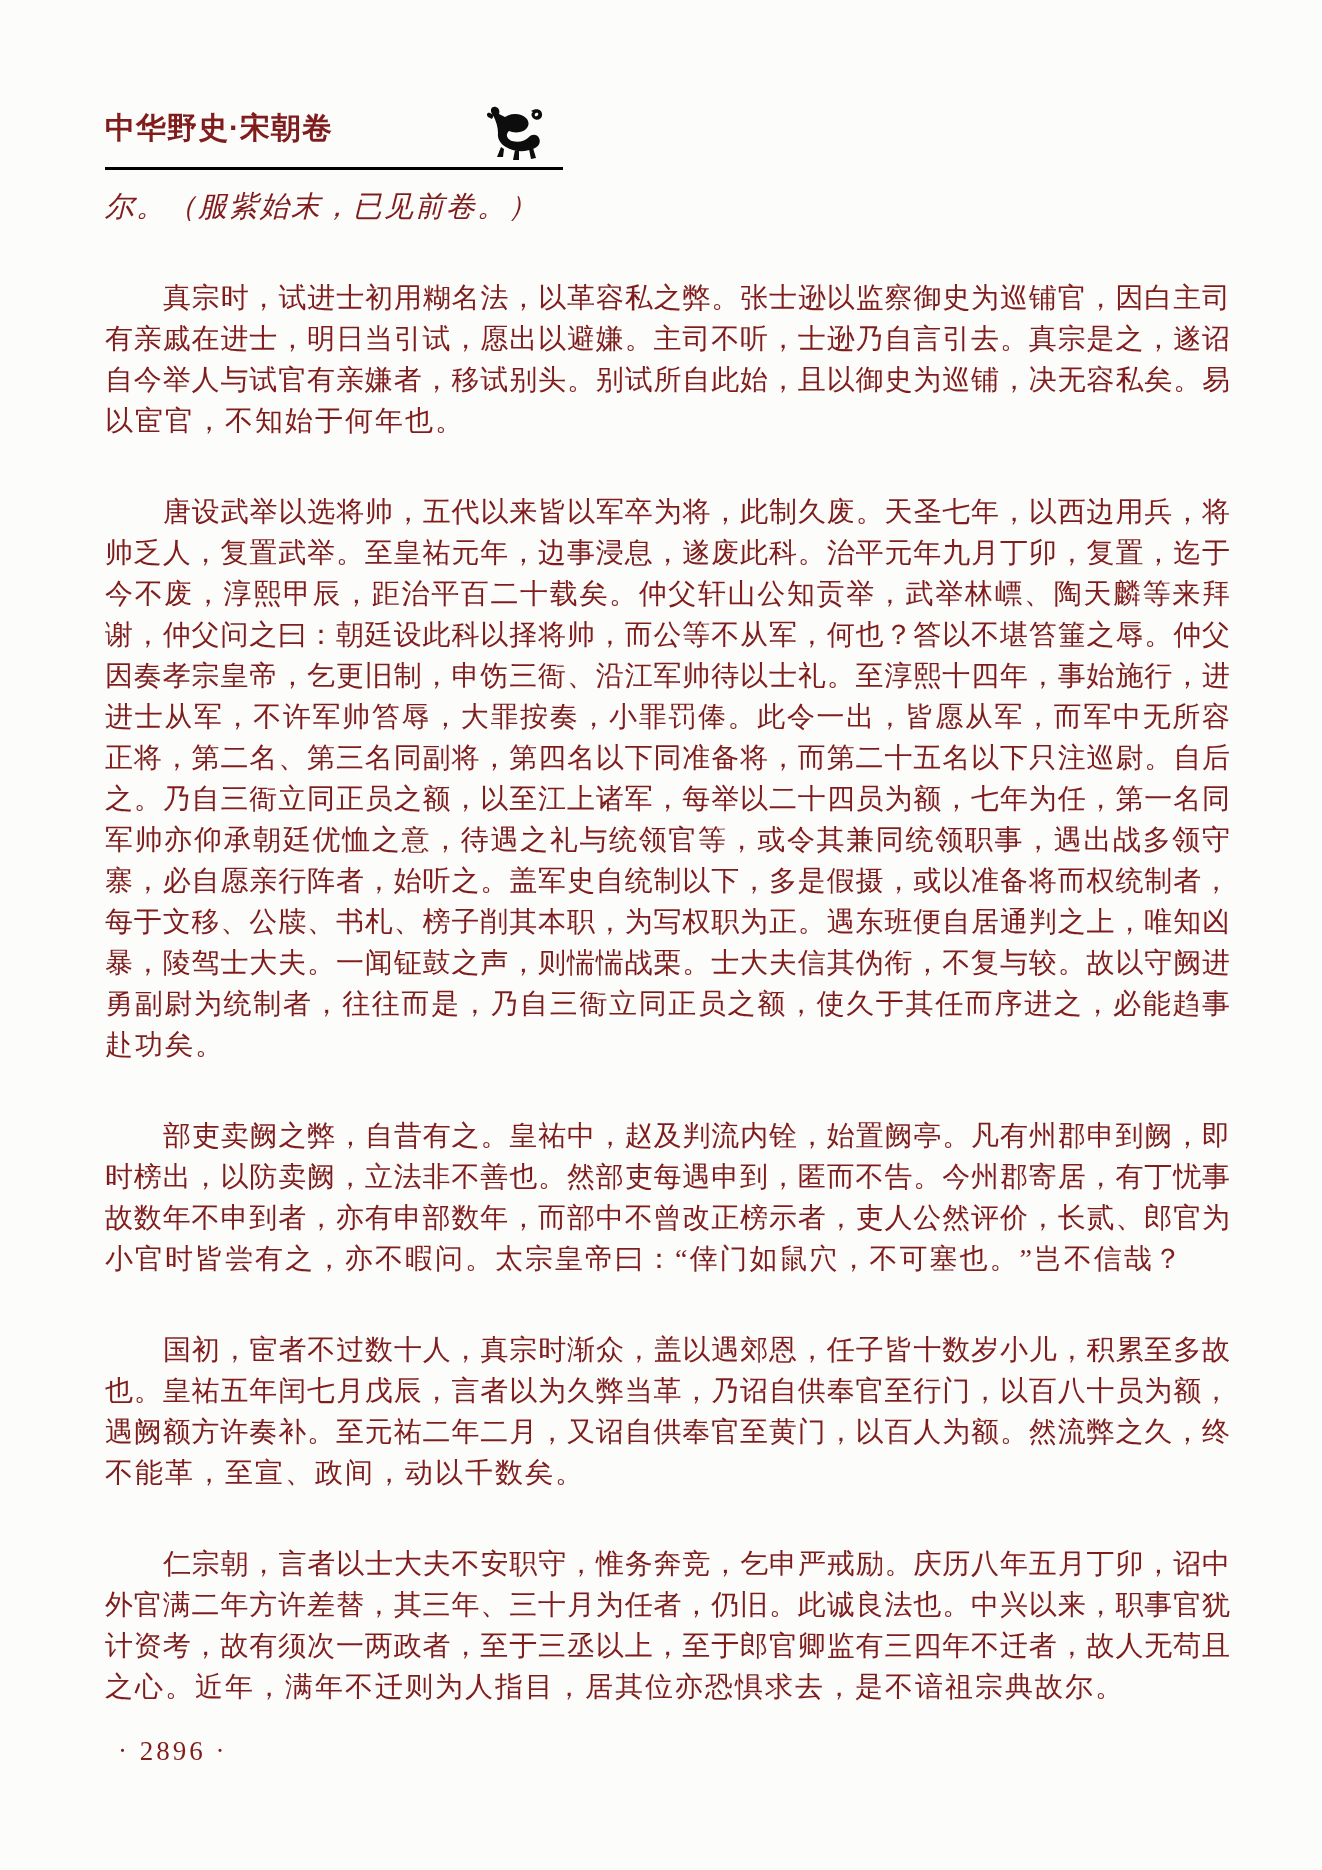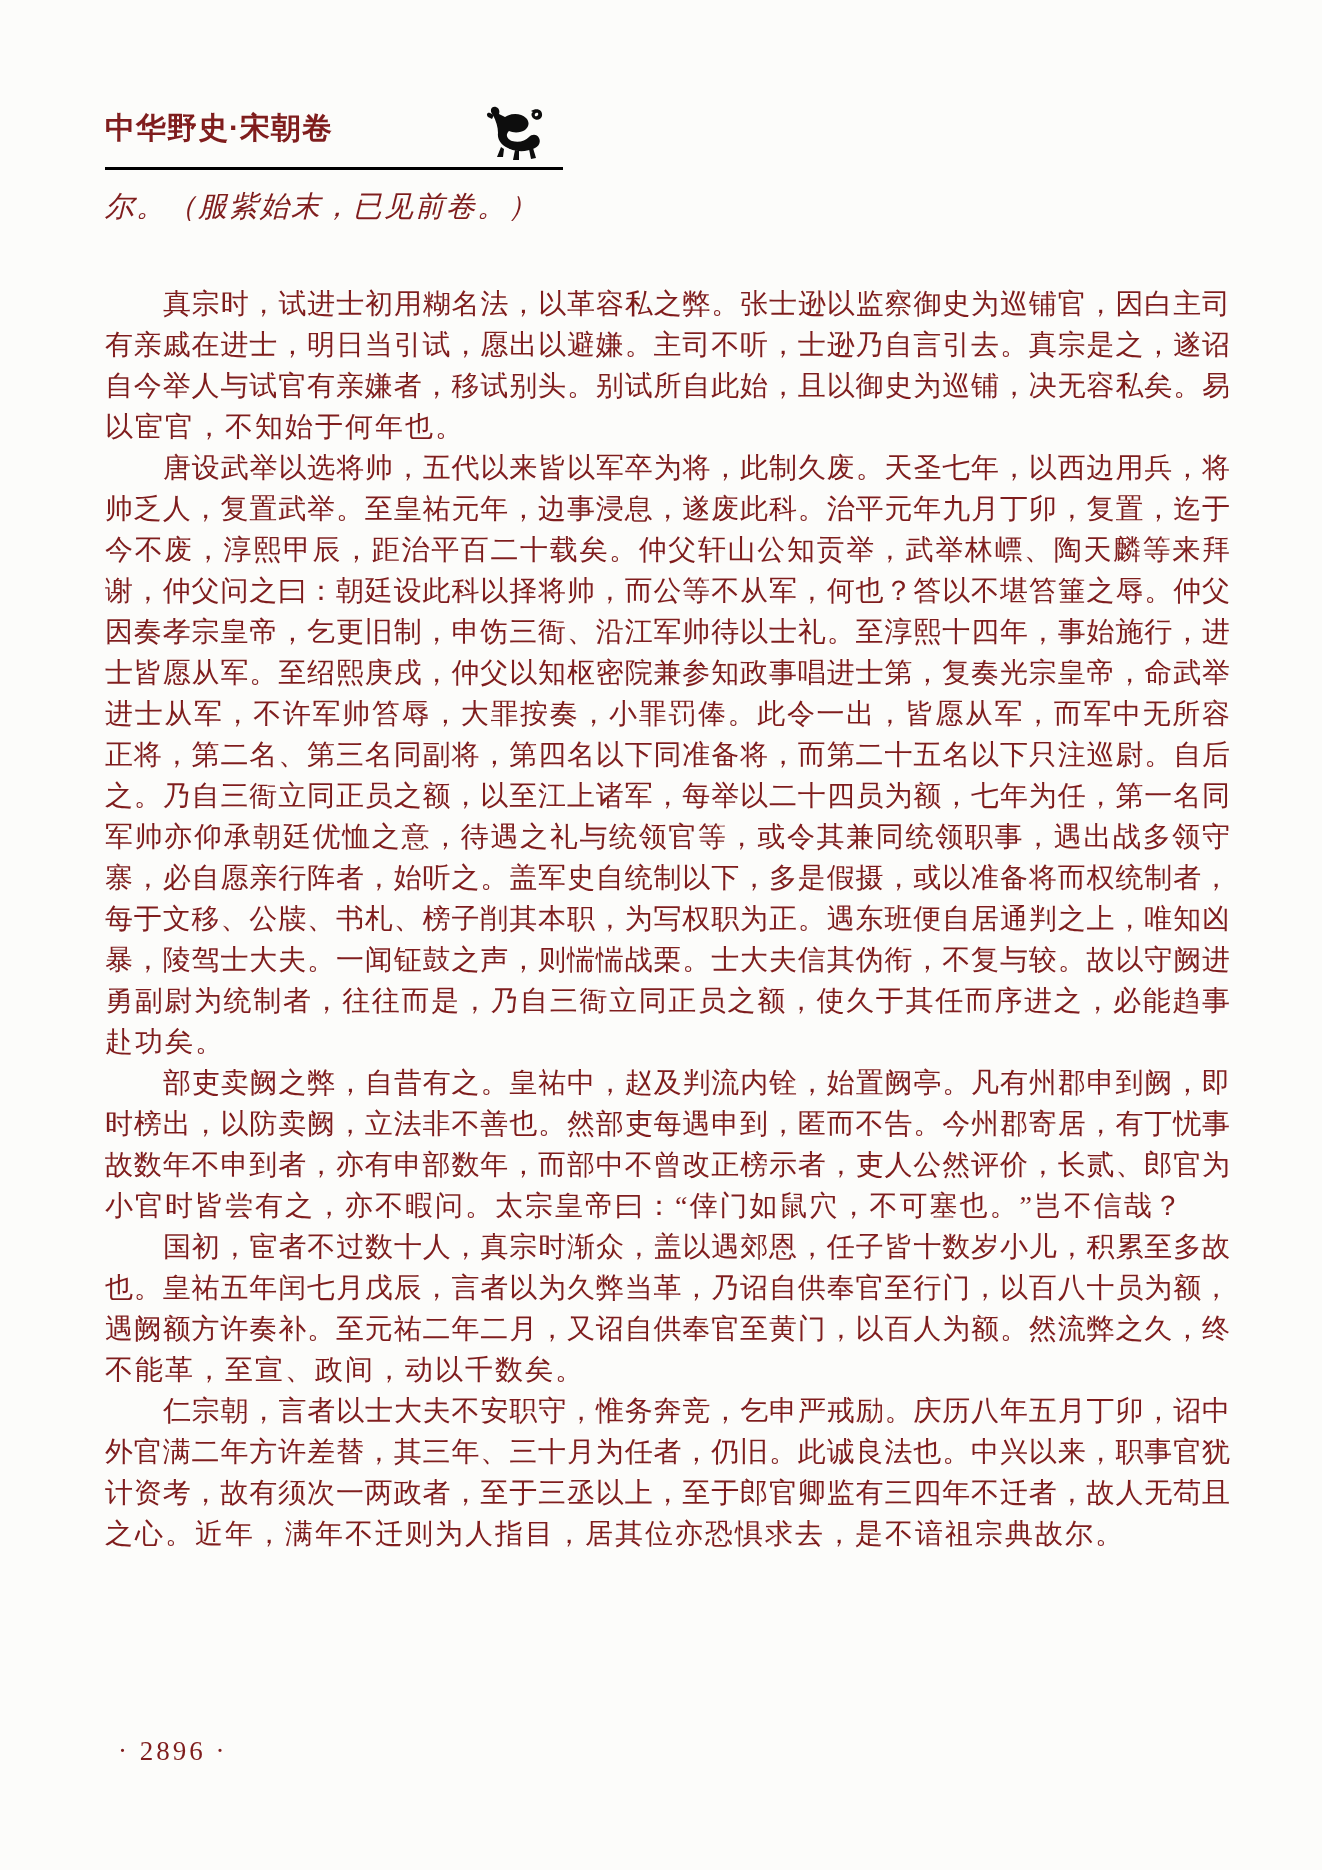--- a/index.html
+++ b/index.html
@@ -38,22 +38,22 @@
     font-size: 28px;
     line-height: 41px;
     height: 41px;
     white-space: nowrap;
     overflow: hidden;
   }
   .full { text-align: justify; text-align-last: justify; text-justify: inter-character; }
   .indent { padding-left: 58px; }
   .last { letter-spacing: 2px; }
   .opening { margin-top: 16px; font-size: 29px; height: 41px; line-height: 41px; letter-spacing: 2px; white-space: nowrap; font-style: italic; }
-  .para { }
-  .opening + .para { margin-top: 56px; }
+  .para { margin-top: 50px; }
+  .opening + .para { }
   .footer {
     position: absolute; left: 118px; top: 1736px;
     font-size: 27px; letter-spacing: 3px; white-space: nowrap;
   }
 </style>
 </head>
 <body>
 
 <div class="page">
   <div class="content">
@@ -81,21 +81,20 @@
       <div class="line full">自今举人与试官有亲嫌者，移试别头。别试所自此始，且以御史为巡铺，决无容私矣。易</div>
       <div class="line last">以宦官，不知始于何年也。</div>
     </div>
 
     <div class="para">
       <div class="line indent full">唐设武举以选将帅，五代以来皆以军卒为将，此制久废。天圣七年，以西边用兵，将</div>
       <div class="line full">帅乏人，复置武举。至皇祐元年，边事浸息，遂废此科。治平元年九月丁卯，复置，迄于</div>
       <div class="line full">今不废，淳熙甲辰，距治平百二十载矣。仲父轩山公知贡举，武举林㟽、陶天麟等来拜</div>
       <div class="line full">谢，仲父问之曰：朝廷设此科以择将帅，而公等不从军，何也？答以不堪笞箠之辱。仲父</div>
       <div class="line full">因奏孝宗皇帝，乞更旧制，申饬三衙、沿江军帅待以士礼。至淳熙十四年，事始施行，进</div>
-      <div class="line full">士皆愿从军。至绍熙庚戌，仲父以知枢密院兼参知政事唱进士第，复奏光宗皇帝，命武举</div>
       <div class="line full">进士从军，不许军帅笞辱，大罪按奏，小罪罚俸。此令一出，皆愿从军，而军中无所容</div>
       <div class="line full">正将，第二名、第三名同副将，第四名以下同准备将，而第二十五名以下只注巡尉。自后</div>
       <div class="line full">之。乃自三衙立同正员之额，以至江上诸军，每举以二十四员为额，七年为任，第一名同</div>
       <div class="line full">军帅亦仰承朝廷优恤之意，待遇之礼与统领官等，或令其兼同统领职事，遇出战多领守</div>
       <div class="line full">寨，必自愿亲行阵者，始听之。盖军史自统制以下，多是假摄，或以准备将而权统制者，</div>
       <div class="line full">每于文移、公牍、书札、榜子削其本职，为写权职为正。遇东班便自居通判之上，唯知凶</div>
       <div class="line full">暴，陵驾士大夫。一闻钲鼓之声，则惴惴战栗。士大夫信其伪衔，不复与较。故以守阙进</div>
       <div class="line full">勇副尉为统制者，往往而是，乃自三衙立同正员之额，使久于其任而序进之，必能趋事</div>
       <div class="line last">赴功矣。</div>
     </div>

